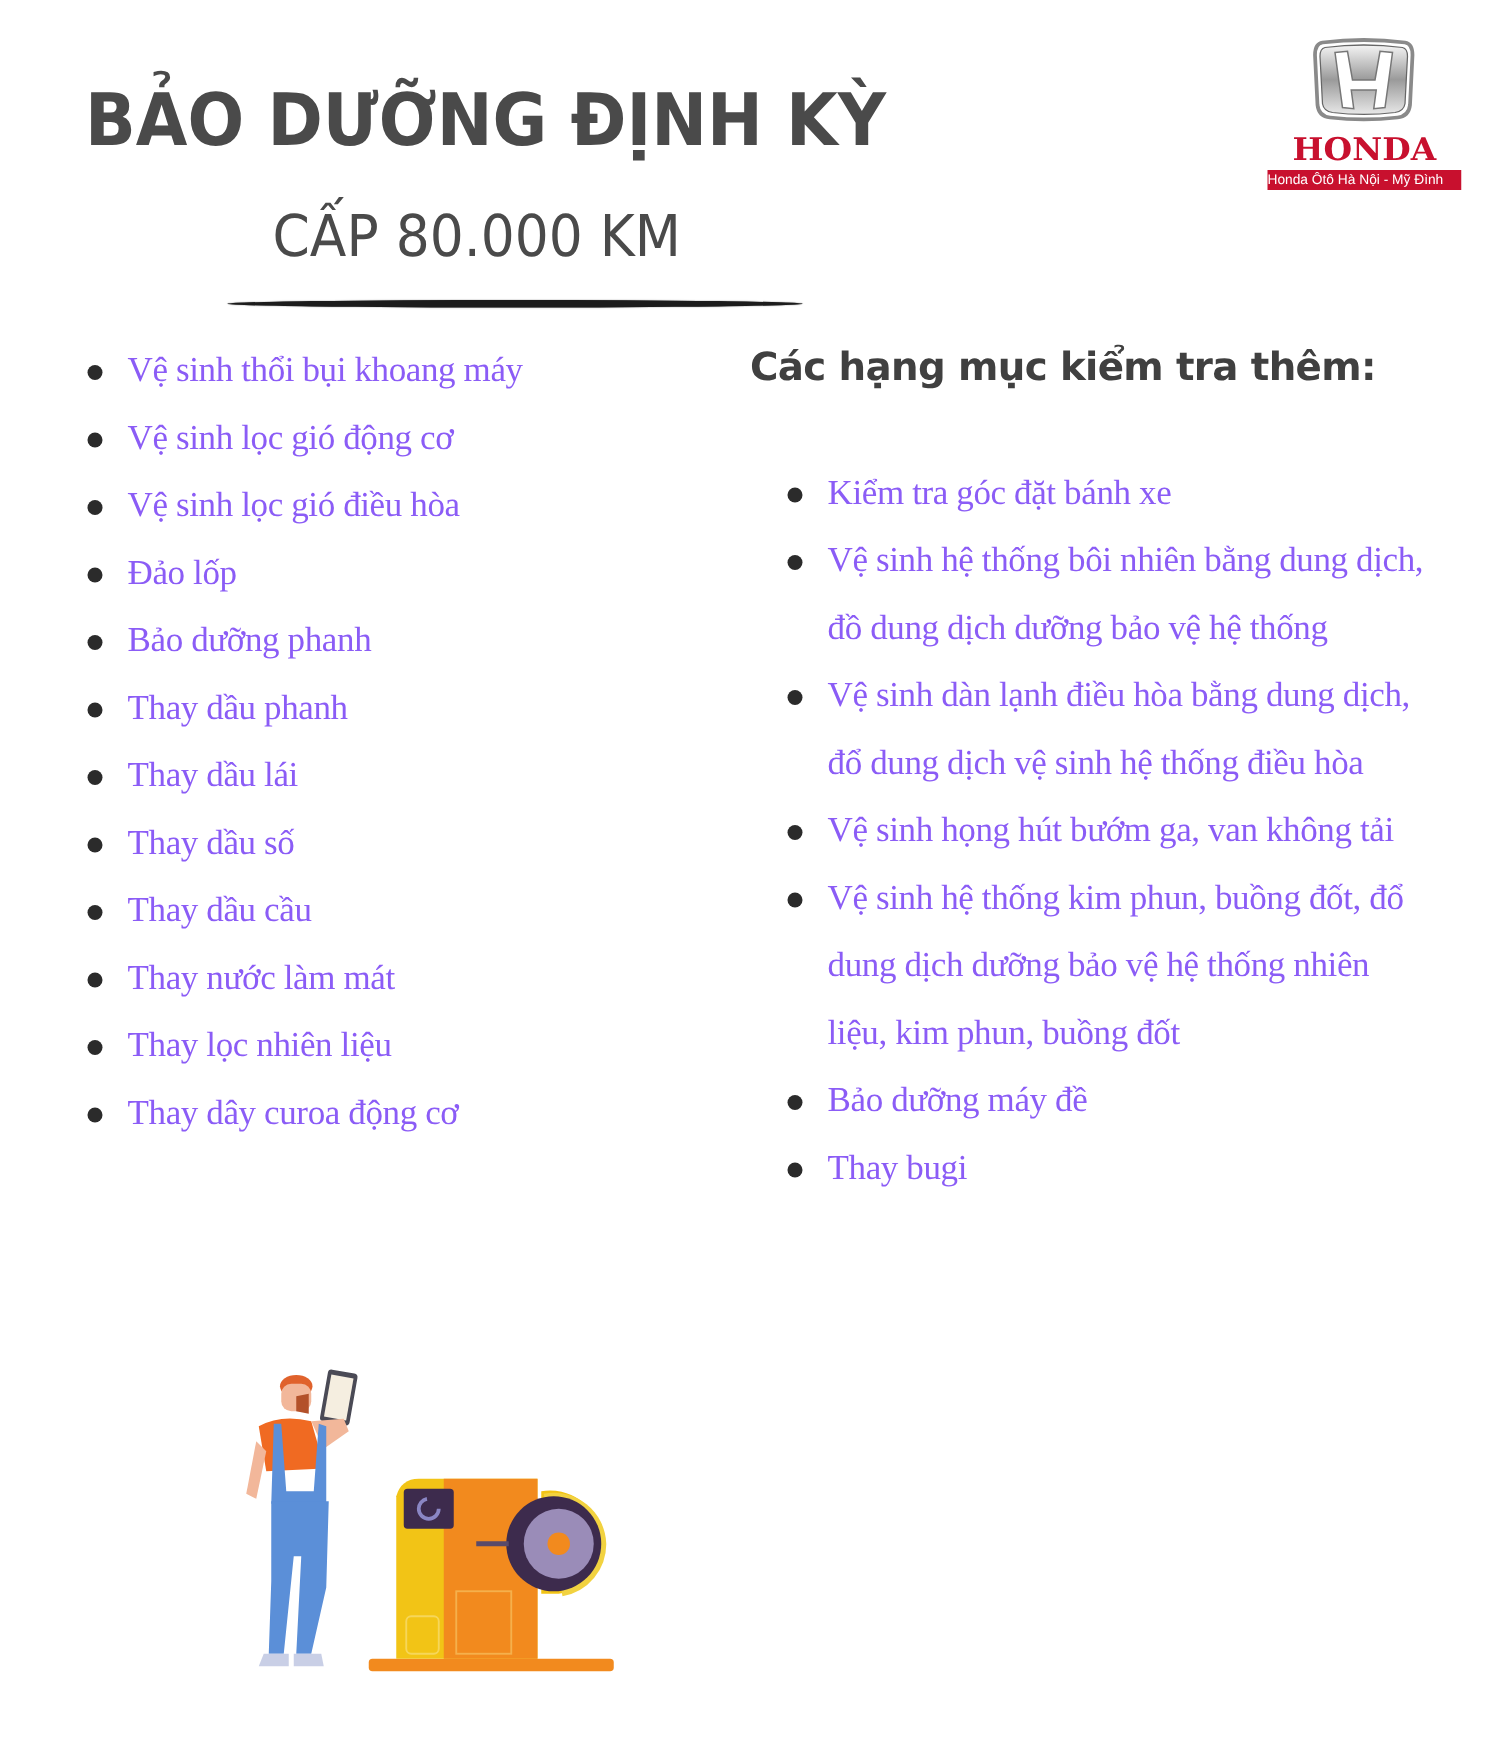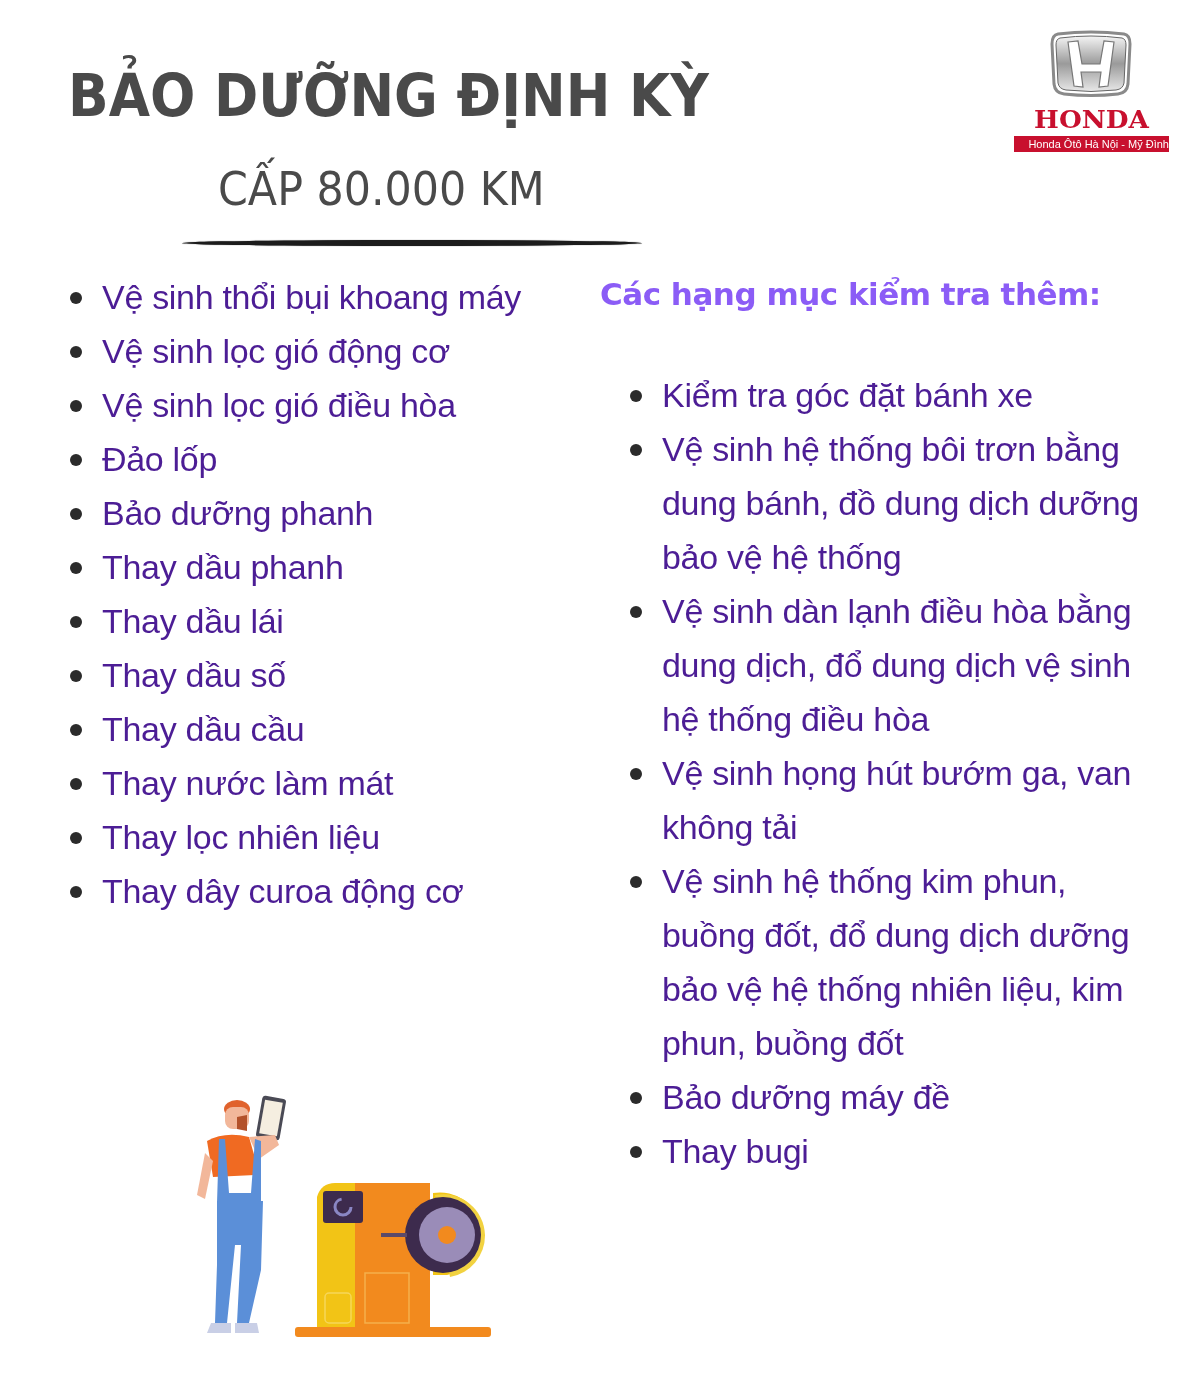--- a/index.html
+++ b/index.html
@@ -26,35 +26,35 @@
     .logo { position: absolute; left: 1010px; top: 28px; width: 160px; height: 125px; }
     .logo-emblem { position: absolute; left: 40px; top: 2px; width: 82px; height: 68px; }
     .logo-word {
       position: absolute; left: 4px; top: 77px; width: 155px; text-align: center;
       font-family: "DejaVu Serif", serif; font-weight: bold; font-size: 25px; color: #c8102e;
       letter-spacing: 0px; transform: scaleX(1.05);
     }
     .logo-tag {
       position: absolute; left: 4px; top: 108px; width: 155px; height: 16px; background: #c8102e;
       color: #ffffff; font-family: "Liberation Sans", sans-serif; font-size: 11px; line-height: 16px;
-      text-align: right; white-space: nowrap;
+      text-align: left; white-space: nowrap;
     }
     ul.list { list-style: none; margin: 0; padding: 0; position: absolute; }
     ul.list li {
-      position: relative; font-family: Liberation Sans, sans-serif; font-size: 34px; line-height: 54px;
-      color: #4c1d95; padding-left: 34px; letter-spacing: -0.3px;
+      position: relative; font-family: Liberation Serif, serif; font-size: 28px; line-height: 54px;
+      color: #8b5cf6; padding-left: 34px; letter-spacing: -0.3px;
     }
     ul.list li::before {
       content: ""; position: absolute; left: 2px; top: 22px; width: 12px; height: 12px; border-radius: 50%;
       background: #2b2b2b;
     }
     .left-list { left: 68px; top: 270px; width: 470px; }
     .right-heading {
       position: absolute; left: 600px; top: 276px; margin: 0;
-      font-family: "DejaVu Sans", sans-serif; font-weight: bold; font-size: 31px; color: #8b5cf6;
+      font-family: "DejaVu Sans", sans-serif; font-weight: bold; font-size: 31px; color: #404040;
       white-space: nowrap; letter-spacing: -0.5px;
     }
     .right-list { left: 628px; top: 368px; width: 520px; }
     .illustration { position: absolute; left: 185px; top: 1095px; width: 310px; height: 260px; }
   </style>
 </head>
 <body>
 
 <h1 class="title">BẢO DƯỠNG ĐỊNH KỲ</h1>
 <h2 class="subtitle">CẤP 80.000 KM</h2>
@@ -88,21 +88,21 @@
   <li>Thay dầu số</li>
   <li>Thay dầu cầu</li>
   <li>Thay nước làm mát</li>
   <li>Thay lọc nhiên liệu</li>
   <li>Thay dây curoa động cơ</li>
 </ul>
 
 <h3 class="right-heading">Các hạng mục kiểm tra thêm:</h3>
 <ul class="list right-list">
   <li>Kiểm tra góc đặt bánh xe</li>
-  <li>Vệ sinh hệ thống bôi trơn bằng dung bánh, đồ dung dịch dưỡng bảo vệ hệ thống</li>
+  <li>Vệ sinh hệ thống bôi nhiên bằng dung dịch, đồ dung dịch dưỡng bảo vệ hệ thống</li>
   <li>Vệ sinh dàn lạnh điều hòa bằng dung dịch, đổ dung dịch vệ sinh hệ thống điều hòa</li>
   <li>Vệ sinh họng hút bướm ga, van không tải</li>
   <li>Vệ sinh hệ thống kim phun, buồng đốt, đổ dung dịch dưỡng bảo vệ hệ thống nhiên liệu, kim phun, buồng đốt</li>
   <li>Bảo dưỡng máy đề</li>
   <li>Thay bugi</li>
 </ul>
 
 <svg class="illustration" viewBox="0 0 310 260">
 
   <g>

